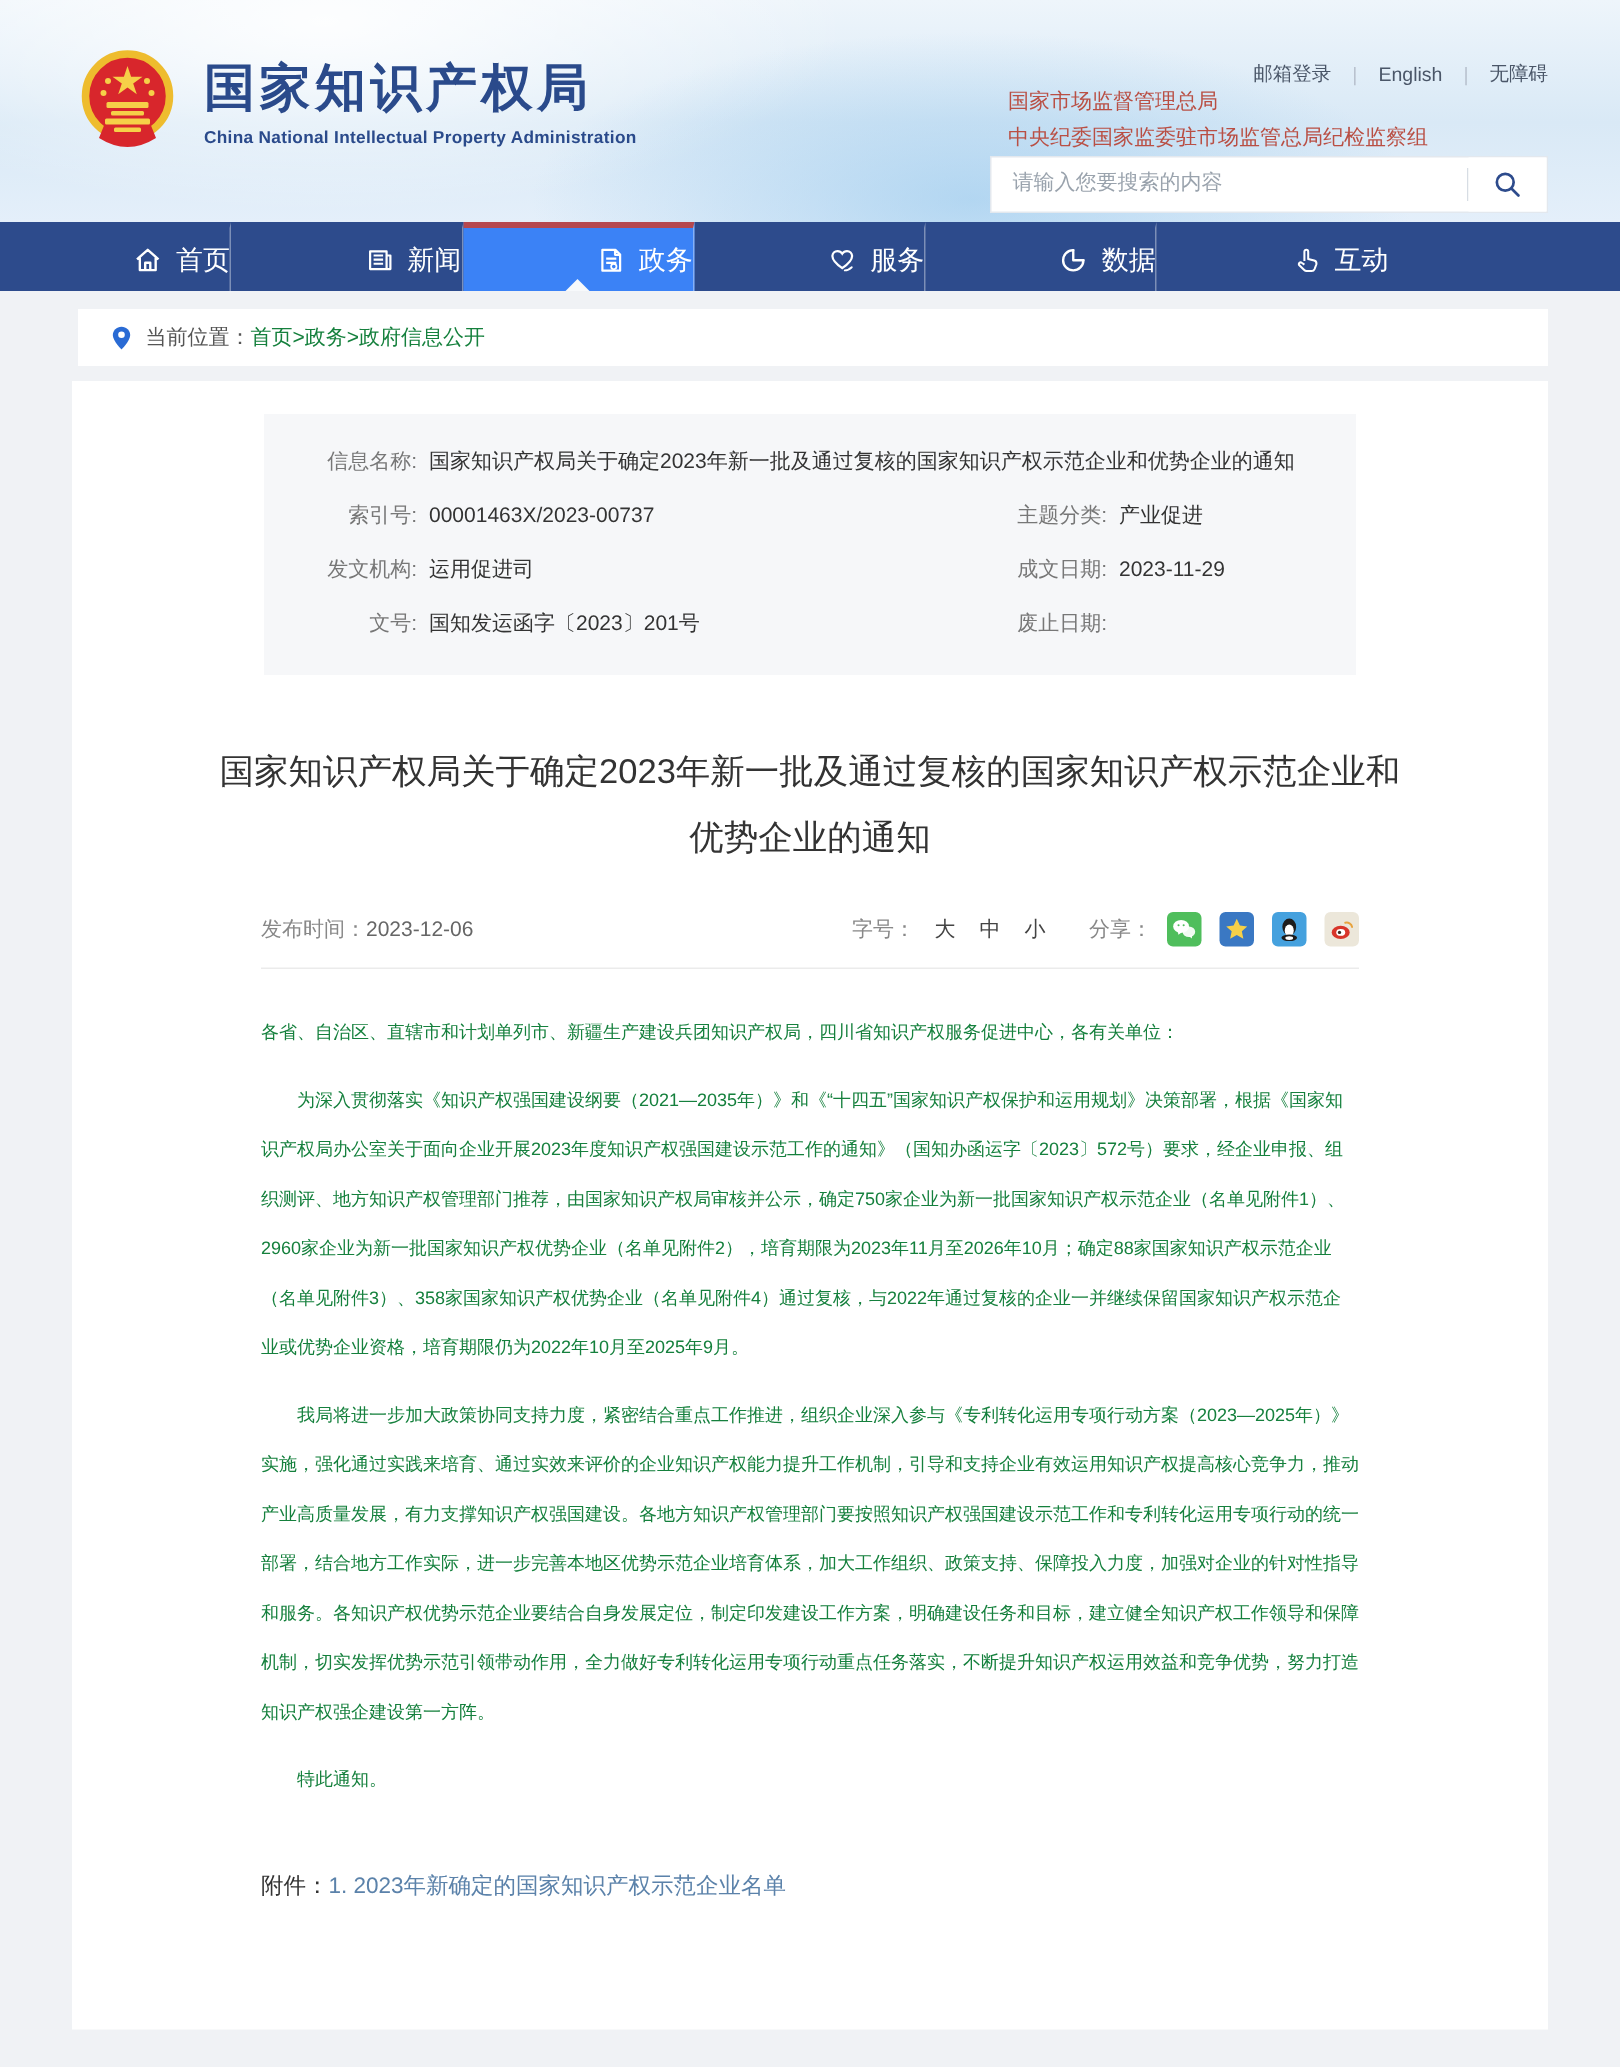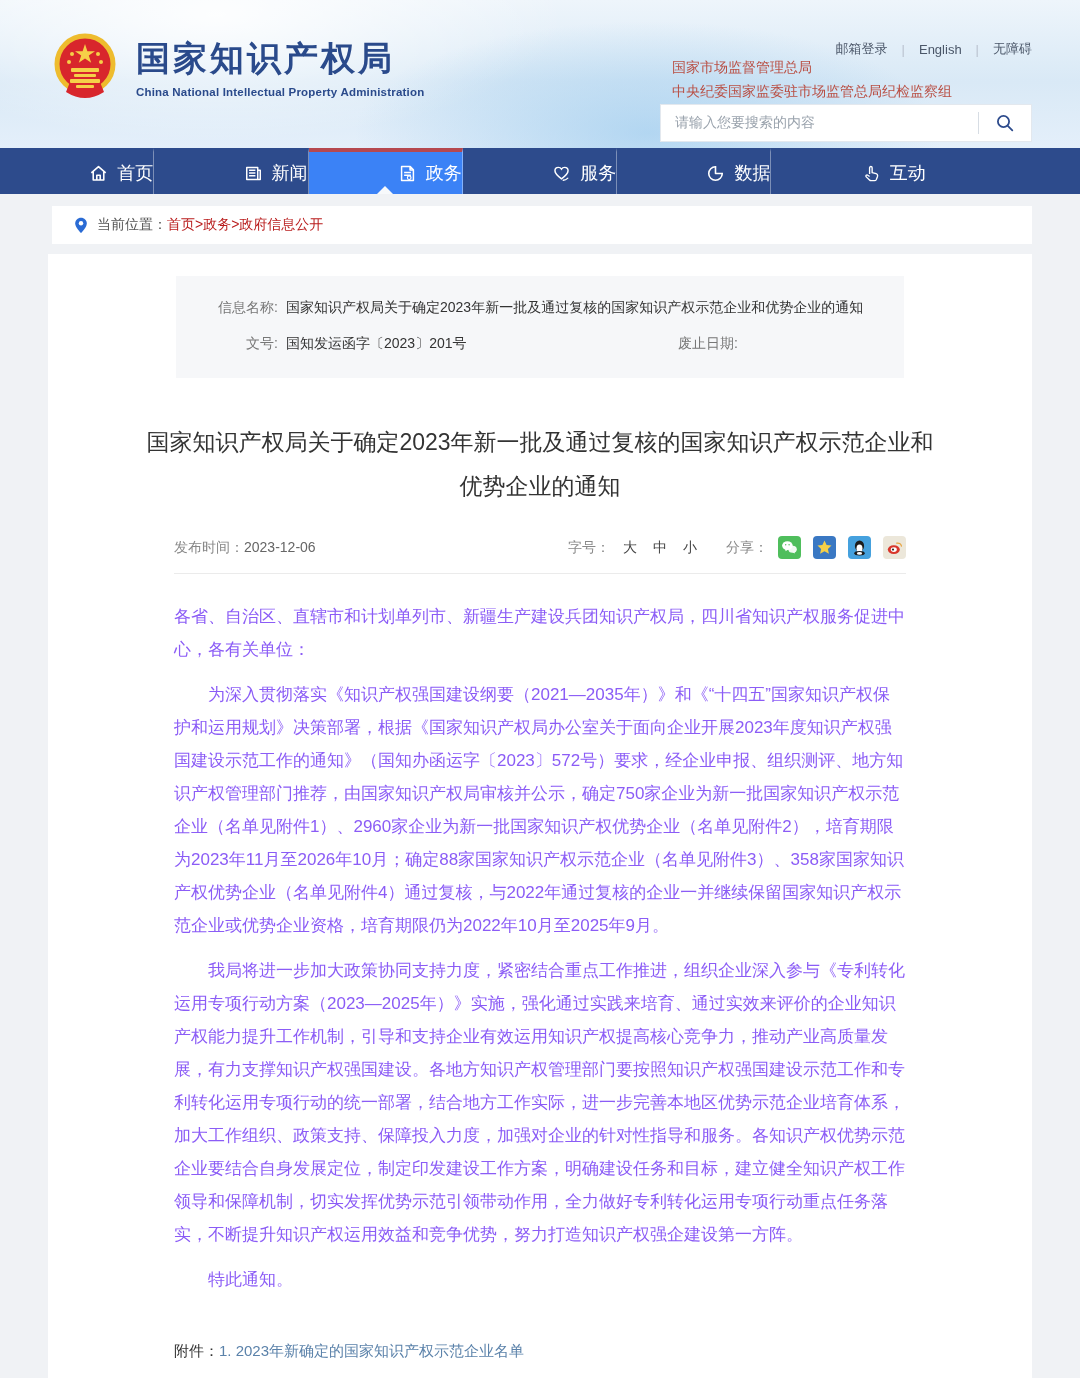--- a/index.html
+++ b/index.html
@@ -38,42 +38,42 @@
   .nav-item:last-child { border-right:none; }
   .nav-item.active { background:#3b82f6; border-top-color:#b5484f; }
   .nav-item .tri { position:absolute; bottom:0; left:50%; transform:translateX(-50%);
     width:0; height:0; border-left:8px solid transparent; border-right:8px solid transparent; border-bottom:8px solid #f7f9fb; }
   .nav-item svg { display:block; }
 
   
   .breadcrumb-bar { margin:12px 48px 0 52px; background:#fff; height:38px; display:flex; align-items:center;
     padding:0 22px; font-size:14px; color:#555; }
   .breadcrumb-bar .crumb-label { margin-left:9px; }
-  .breadcrumb-bar .crumb-path { color:#b91c1c; }
+  .breadcrumb-bar .crumb-path { color:#15803d; }
 
   
   .content-card { margin:10px 48px 0 48px; background:#fff; padding:22px 0 60px 0; }
 
   .info-table { margin:0 128px; background:#f6f7f9; padding:14px 26px 16px 26px; font-size:14px; }
   .info-row { display:grid; grid-template-columns:84px 1fr; padding:9px 0; }
   .info-row.two-col { grid-template-columns:84px 376px 84px 1fr; }
   .info-label { color:#777; text-align:right; padding-right:8px; white-space:nowrap; }
   .info-value { color:#333; }
 
   .article-title { margin:42px 90px 0 90px; text-align:center; font-size:23px; font-weight:400; color:#333; line-height:44px; }
 
   .article-meta { margin:28px 126px 0 126px; display:flex; justify-content:space-between; align-items:center;
     font-size:14px; color:#888; padding-bottom:14px; border-bottom:1px solid #ebebeb; }
   .meta-right { display:flex; align-items:center; gap:10px; }
   .size-opt { color:#444; margin:0 3px; cursor:pointer; }
   .share-label { margin-left:16px; }
   .share-icons { display:flex; gap:12px; }
   .share-ic { width:23px; height:23px; border-radius:4px; display:flex; align-items:center; justify-content:center; cursor:pointer; }
 
-  .article-body { margin:26px 126px 0 126px; font-size:17px; color:#8b5cf6; line-height:33px; }
+  .article-body { margin:26px 126px 0 126px; font-size:12px; color:#15803d; line-height:33px; }
   .article-body p { margin-bottom:12px; }
   .article-body p.indent { text-indent:2em; }
 
   .attachments { margin:40px 126px 0 126px; display:flex; font-size:15px; }
   .att-label { color:#333; white-space:nowrap; line-height:30px; }
   .att-list { }
   .att-item { display:block; line-height:30px; margin-bottom:20px; cursor:pointer; text-decoration:none; }
   .att-item.c1 { color:#5b82aa; }
 </style>
 </head>
@@ -180,20 +180,32 @@
   </div>
 
   <div class="content-card">
 
     <div class="info-table">
       <div class="info-row">
         <span class="info-label">信息名称:</span>
         <span class="info-value">国家知识产权局关于确定2023年新一批及通过复核的国家知识产权示范企业和优势企业的通知</span>
       </div>
       <div class="info-row two-col">
+        <span class="info-label">索引号:</span>
+        <span class="info-value">00001463X/2023-00737</span>
+        <span class="info-label">主题分类:</span>
+        <span class="info-value">产业促进</span>
+      </div>
+      <div class="info-row two-col">
+        <span class="info-label">发文机构:</span>
+        <span class="info-value">运用促进司</span>
+        <span class="info-label">成文日期:</span>
+        <span class="info-value">2023-11-29</span>
+      </div>
+      <div class="info-row two-col">
         <span class="info-label">文号:</span>
         <span class="info-value">国知发运函字〔2023〕201号</span>
         <span class="info-label">废止日期:</span>
         <span class="info-value"></span>
       </div>
     </div>
 
     <h1 class="article-title">国家知识产权局关于确定2023年新一批及通过复核的国家知识产权示范企业和优势企业的通知</h1>
 
     <div class="article-meta">

